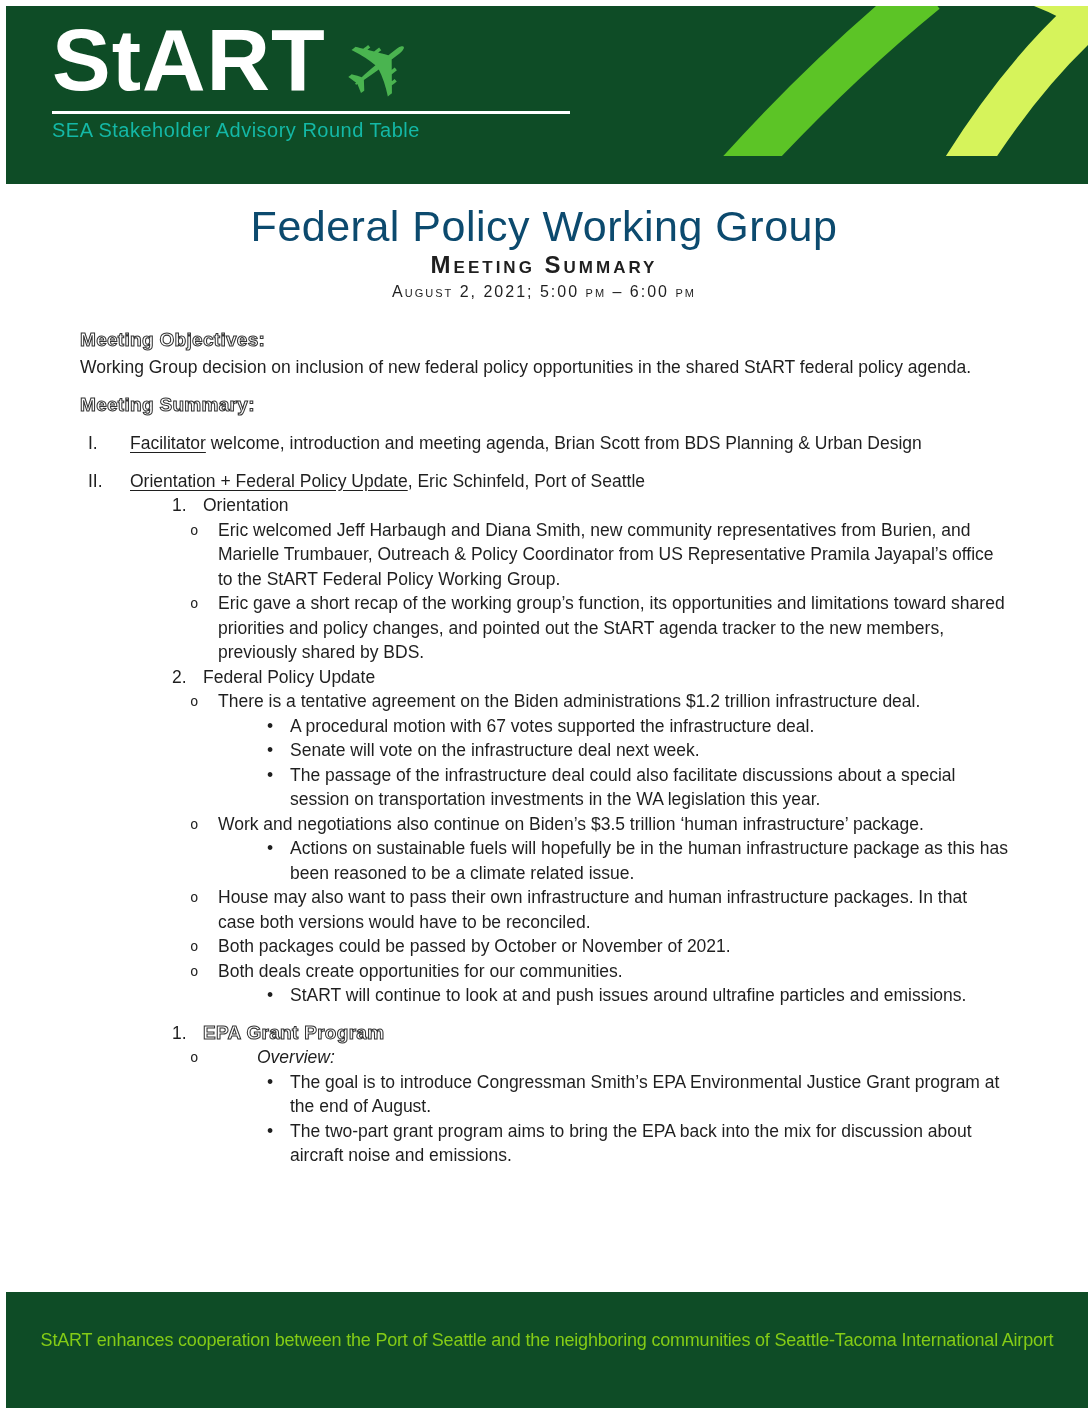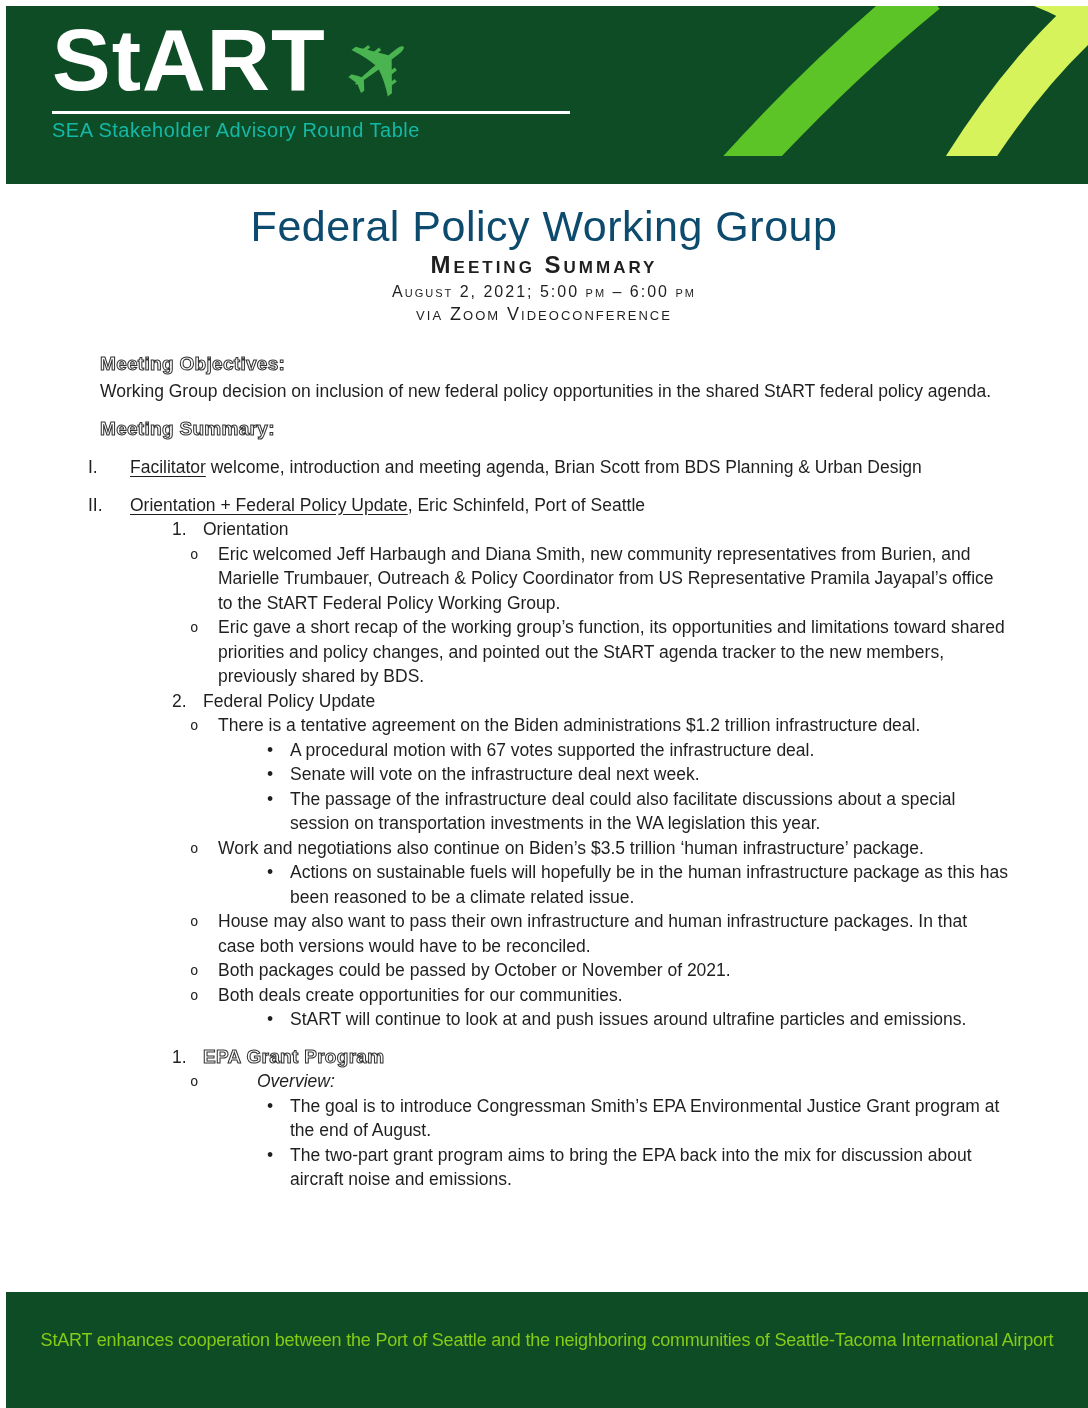--- a/index.html
+++ b/index.html
@@ -52,21 +52,21 @@
   .doc-date{
     margin-top:4px;font-size:16px;font-weight:400;letter-spacing:2px;
     font-variant-caps:small-caps;
   }
   .doc-venue{
     margin-top:3px;font-size:18px;font-weight:400;letter-spacing:2px;
     font-variant-caps:small-caps;
   }
 
   
-  .para{font-size:17.5px;line-height:25px;margin-left:20px;}
+  .para{font-size:17.5px;line-height:25px;}
   .outline{
     font-weight:700;font-size:19px;letter-spacing:.3px;color:#333;
   }
   @supports (-webkit-text-stroke: 1px #333){
     .outline{color:#fff;-webkit-text-stroke:1.05px #333;}
   }
   .obj-heading{margin-top:26px;line-height:25px;}
   .sum-heading{margin-top:12px;line-height:25px;}
   .obj-lines{margin-top:2px;}
 
@@ -114,21 +114,20 @@
     <div class="tagline">SEA Stakeholder Advisory Round Table</div>
   </div>
 </div>
 
 <div class="content">
 
   <div class="title-block">
     <div class="doc-title">Federal Policy Working Group</div>
     <div class="doc-subtitle">Meeting Summary</div>
     <div class="doc-date">August 2, 2021; 5:00 pm – 6:00 pm</div>
-    <div class="doc-venue">via Zoom Videoconference</div>
   </div>
 
   <div class="para obj-heading">
     <span class="outline">Meeting Objectives:</span>
   </div>
   <div class="para obj-lines">
     <div>Working Group decision on inclusion of new federal policy opportunities in the shared StART federal policy agenda.</div>
   </div>
 
   <div class="para sum-heading">

